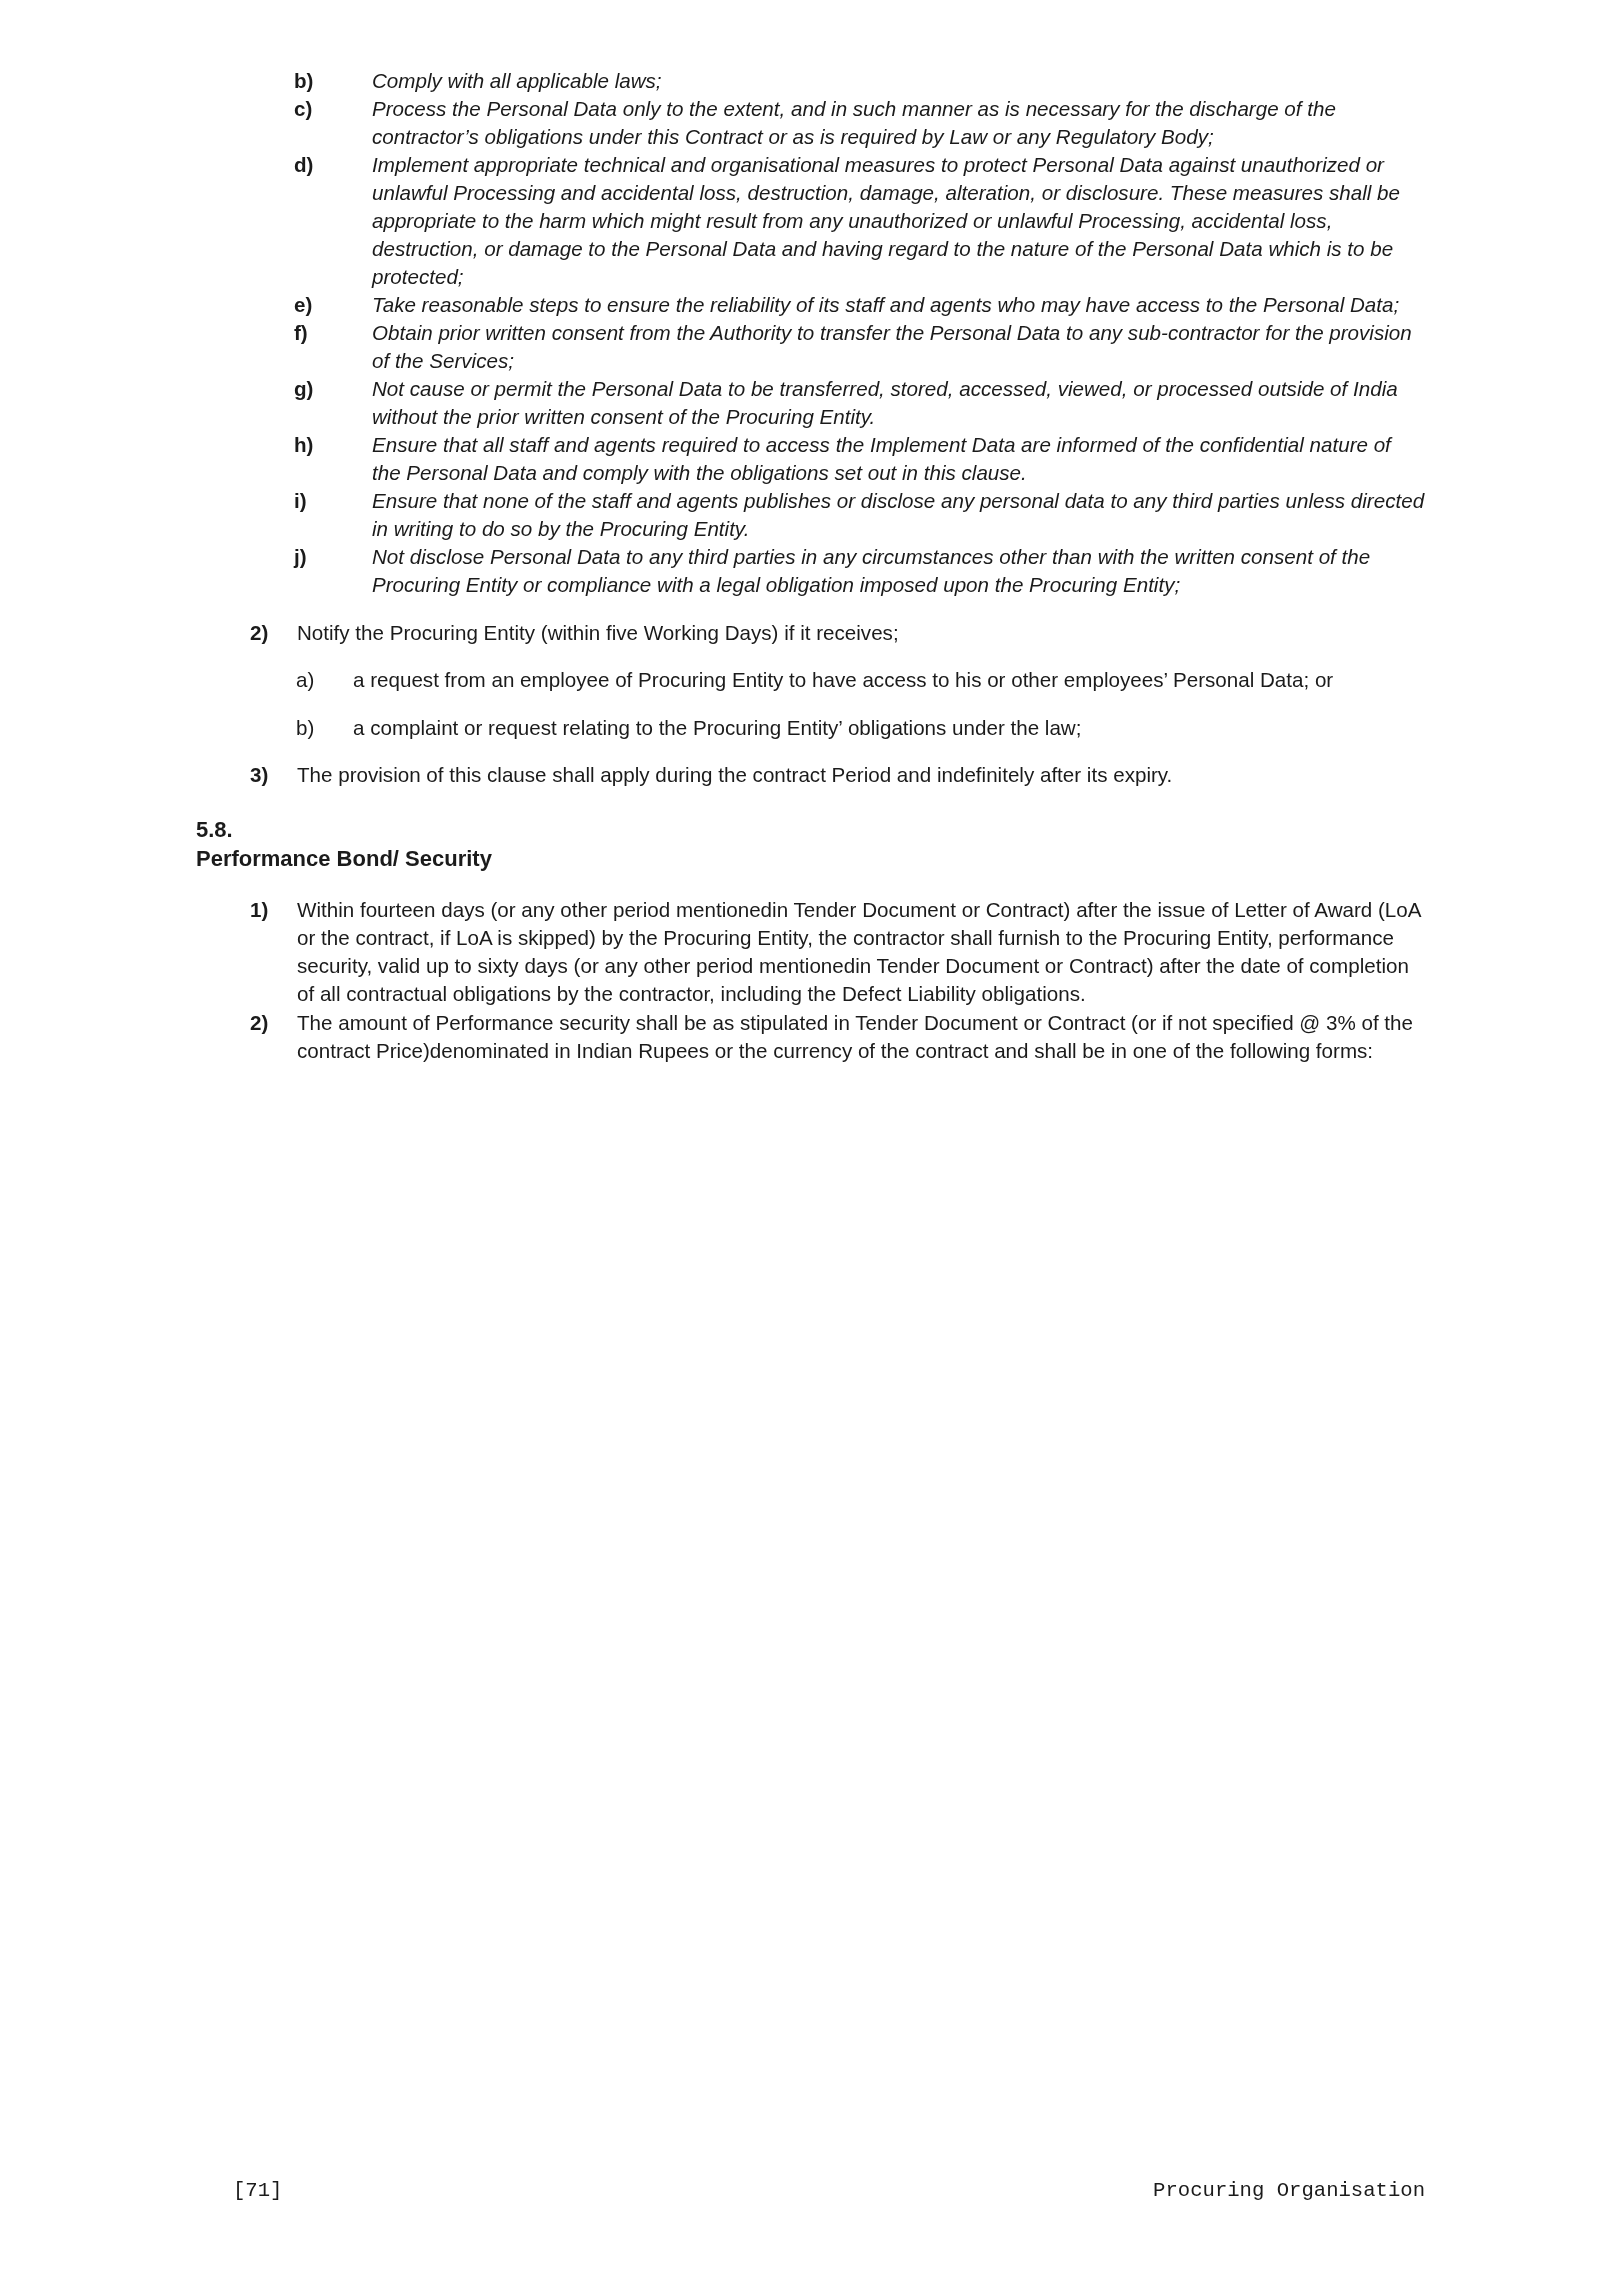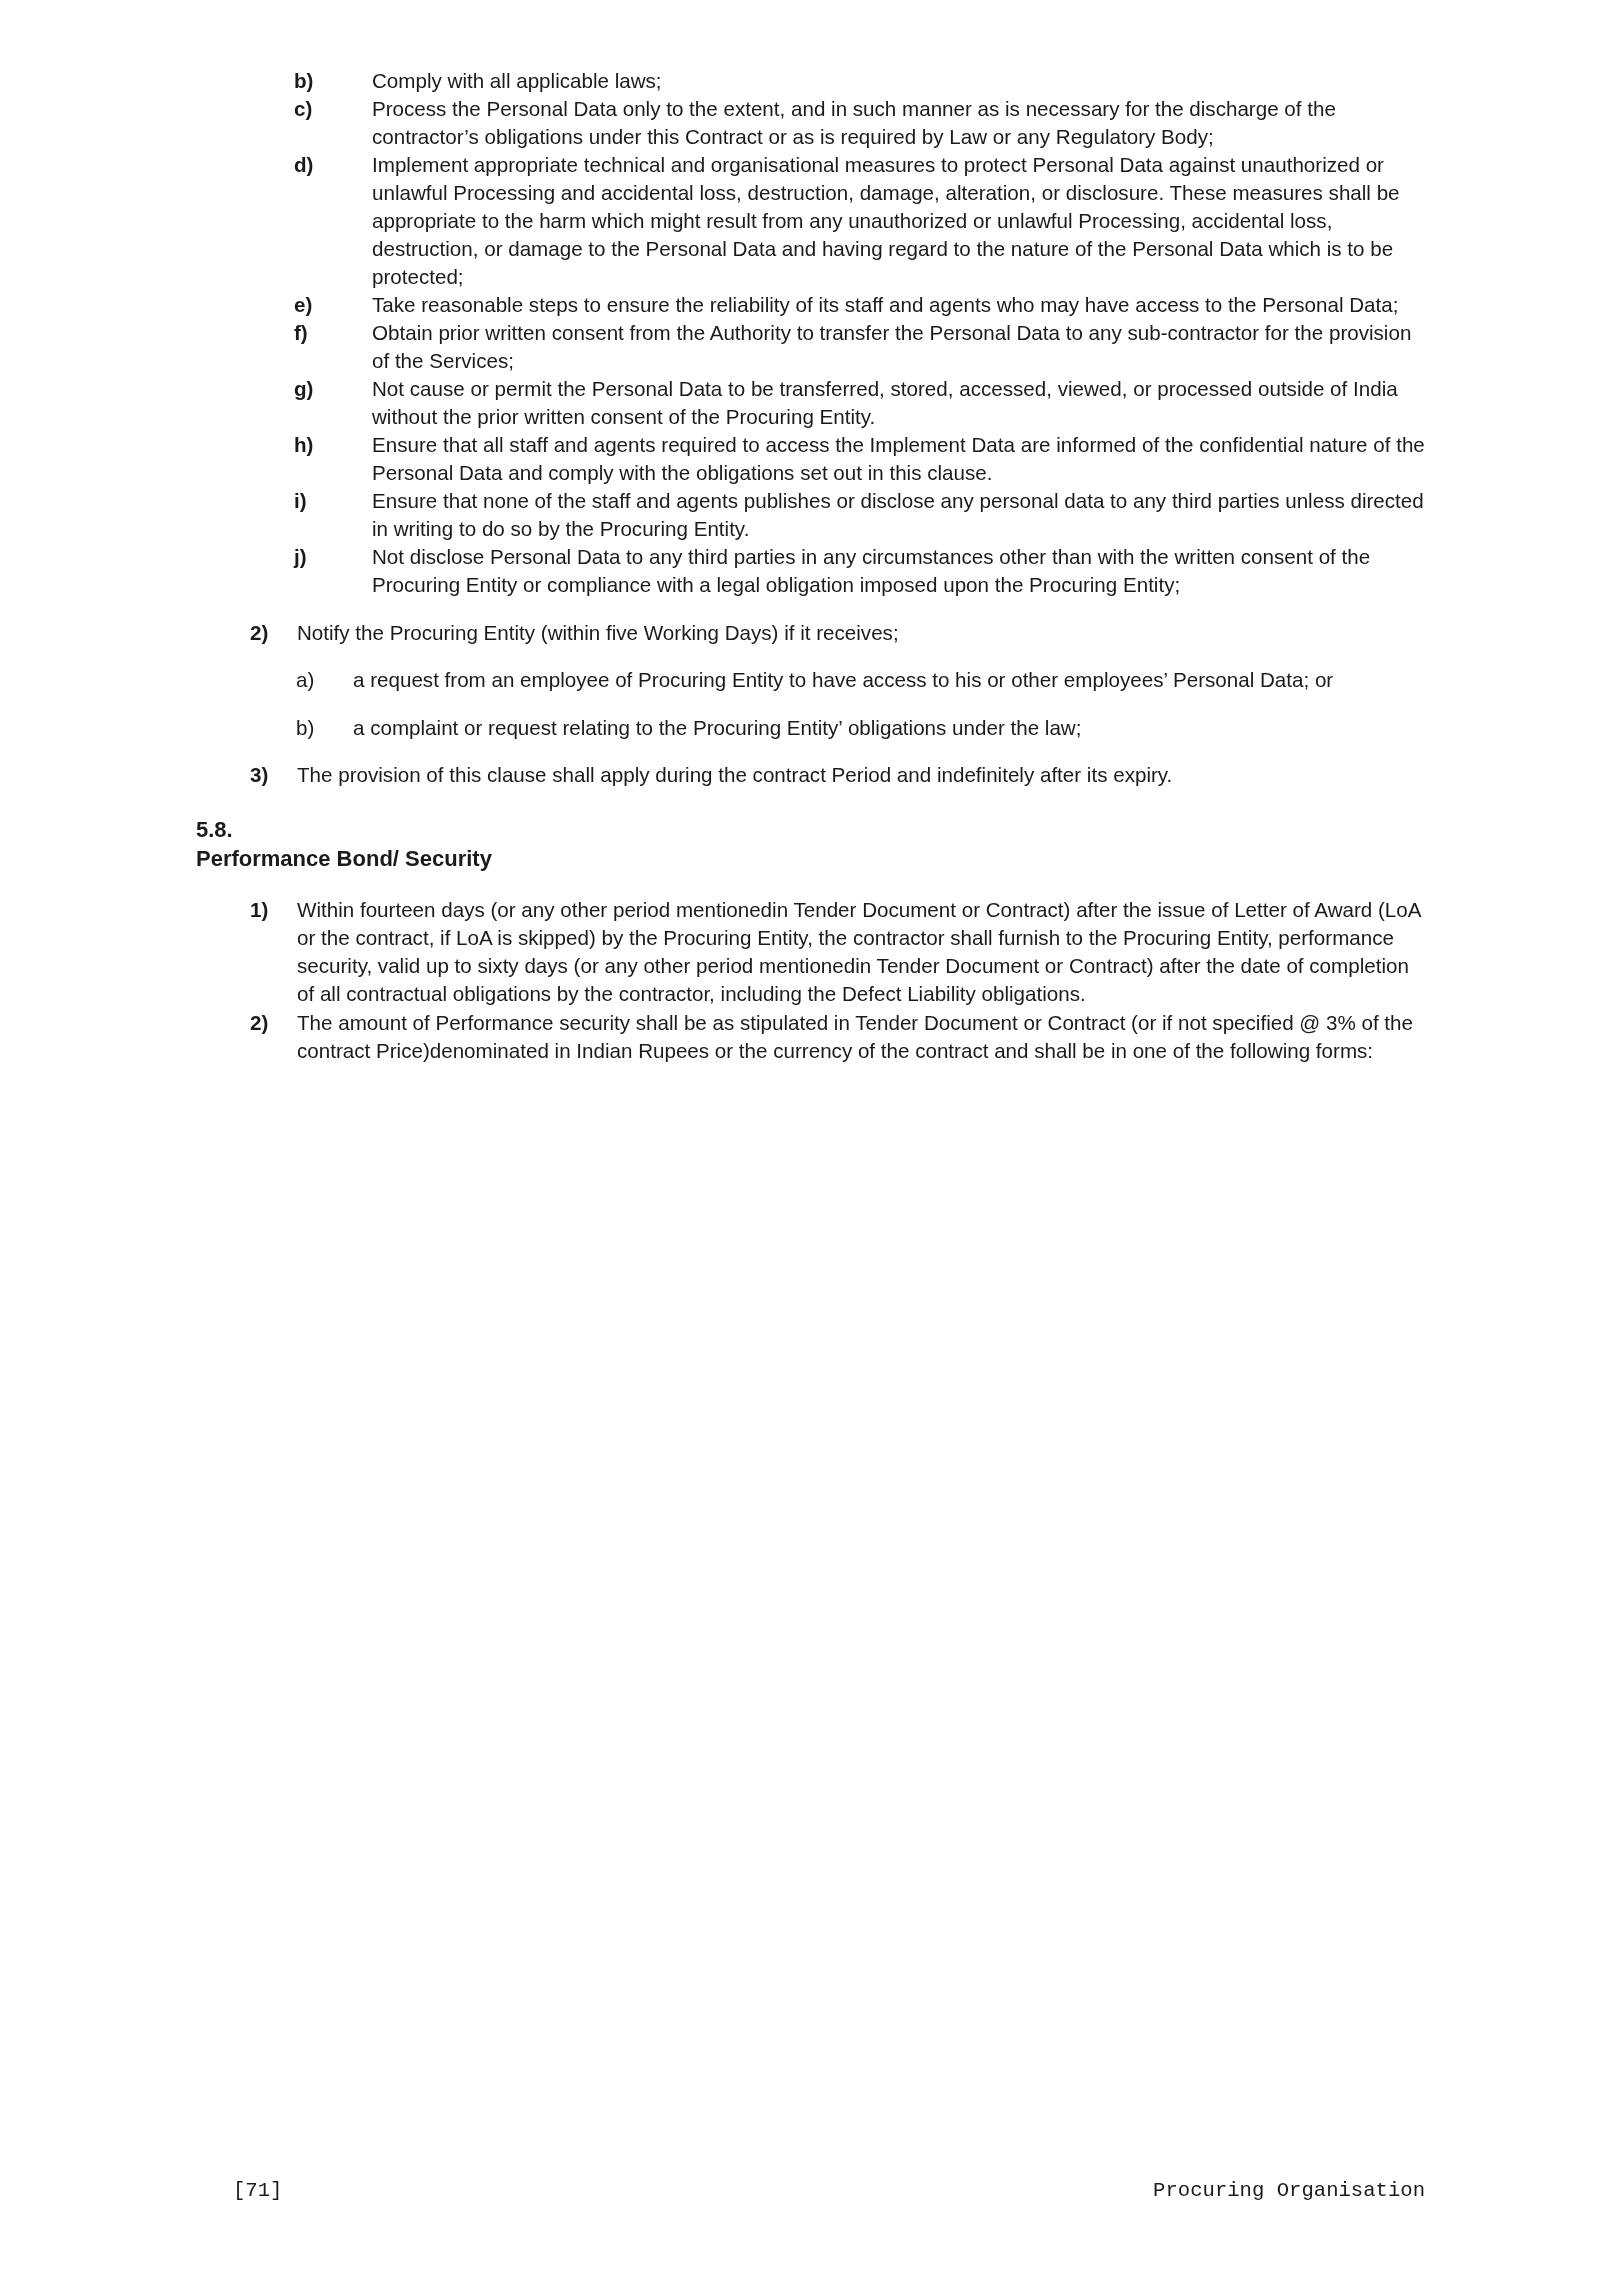--- a/index.html
+++ b/index.html
@@ -27,21 +27,21 @@
   .clause {
     display: flex;
     font-size: 20.6px;
     line-height: 28px;
   }
   .clause-label {
     width: 78px;
     flex-shrink: 0;
     font-weight: bold;
   }
-  .clause-text { flex: 1; }
+  .clause-text { flex: 1; font-style: italic; }
 
   .num-item {
     display: flex;
     margin-left: 54px;
     margin-top: 19.6px;
     font-size: 20.6px;
     line-height: 28px;
   }
   .num-item .num-label {
     width: 47px;

